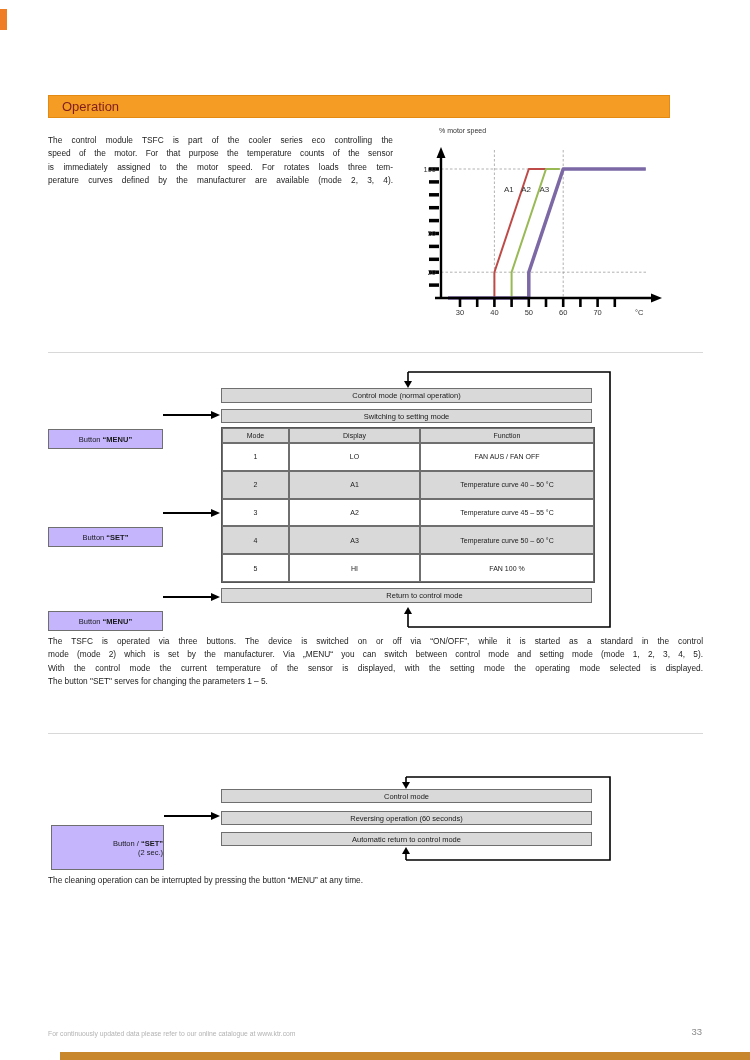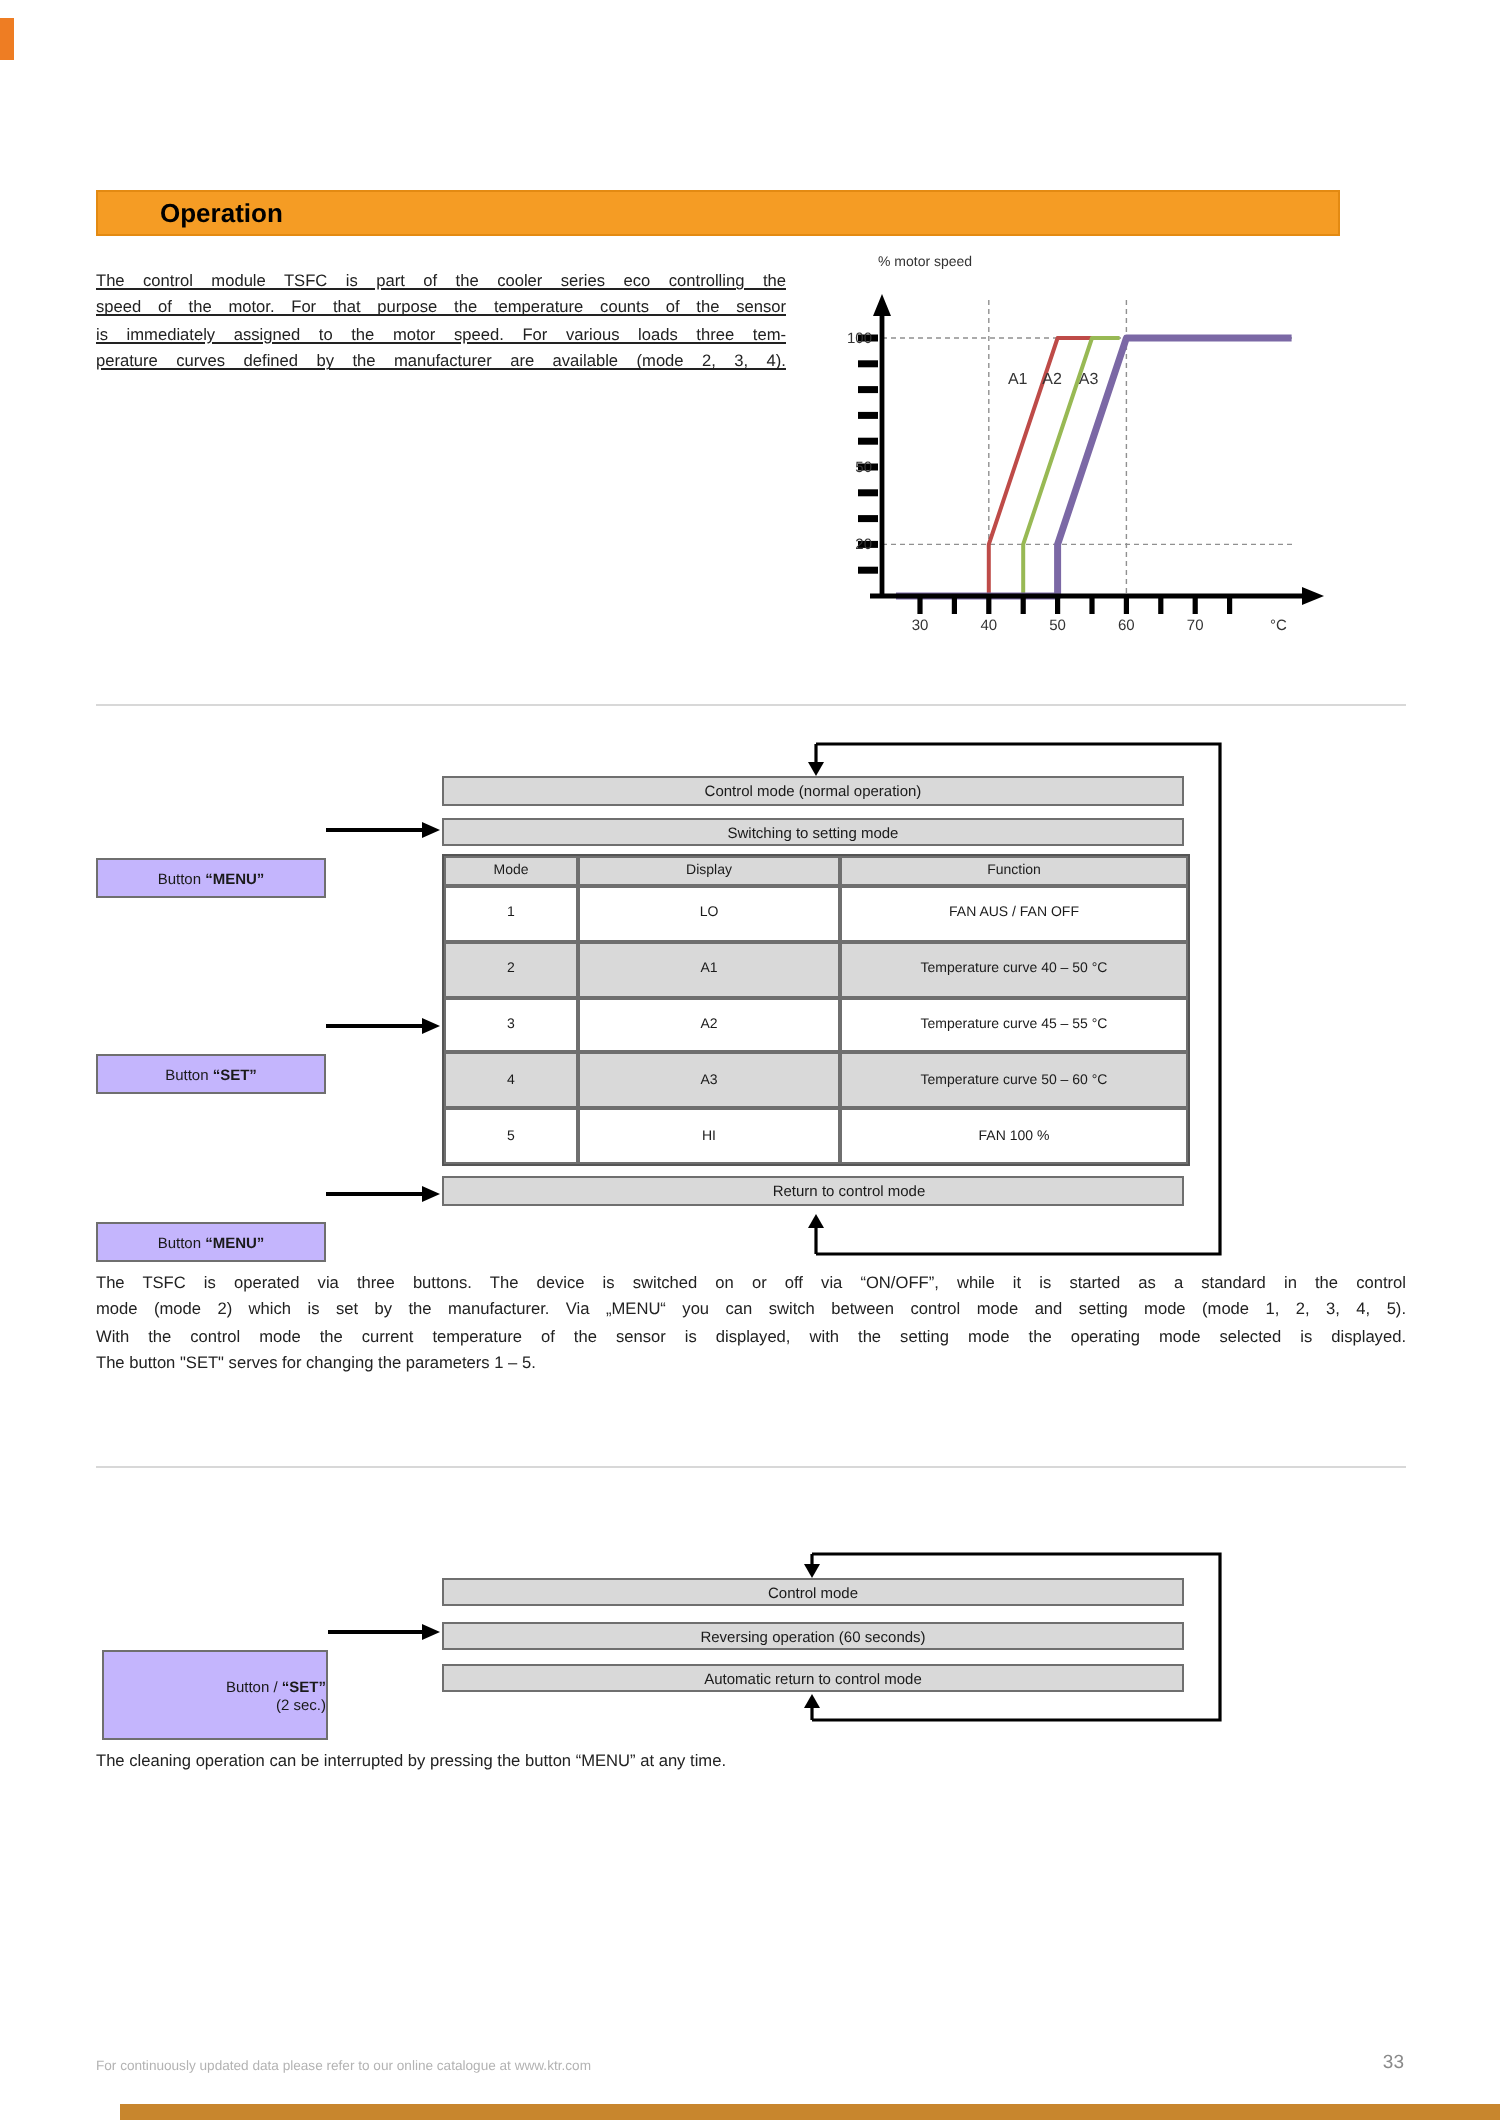--- a/index.html
+++ b/index.html
@@ -1,21 +1,21 @@
 <!DOCTYPE html>
 <html><head>
 <meta charset="utf-8">
 <style>
   html,body{margin:0;padding:0;background:#ffffff;}
   .page{position:relative;width:750px;height:1060px;background:#ffffff;overflow:hidden;
         font-family:"Liberation Sans",sans-serif;color:#1a1a1a;}
   .corner-mark{position:absolute;left:0;top:9px;width:7px;height:21px;background:#ee7d23;}
   .op-header{position:absolute;left:48px;top:95px;width:622px;height:23px;background:#f59c24;
              border:1px solid #e38a12;box-sizing:border-box;display:flex;align-items:center;
-             font-size:13px;font-weight:bold;color:#000000;padding-left:31px;}
+             font-size:13px;font-weight:normal;color:#7f1d1d;padding-left:13px;}
   .para{position:absolute;font-size:8.3px;line-height:13.4px;color:#222;}
   .jline{text-align:justify;text-align-last:justify;}
   .lline{text-align:left;}
   .sep{position:absolute;height:1px;background:#d8d8d8;left:48px;width:655px;}
   .bar{position:absolute;background:#d9d9d9;border:1px solid #6f6f6f;box-sizing:border-box;
        display:flex;align-items:center;justify-content:center;font-size:7.5px;color:#1a1a1a;}
   .btn{position:absolute;background:#c4b5fd;border:1px solid #6f6f6f;box-sizing:border-box;
        display:flex;align-items:center;justify-content:center;font-size:7.5px;color:#1a1a1a;
        flex-direction:column;text-align:center;margin-top:24px;}
   .mtable{position:absolute;left:221px;top:427px;width:374px;height:156px;border:1px solid #555;
@@ -37,24 +37,24 @@
 <body>
 
 <div class="page">
 
   <div class="corner-mark"></div>
 
   <div class="op-header">
     <span>Operation</span>
   </div>
 
-  <div class="para" style="left:48px;top:134px;width:345px;text-decoration:underline;">
+  <div class="para" style="left:48px;top:134px;width:345px;">
     <div class="jline">The control module TSFC is part of the cooler series eco controlling the</div>
     <div class="jline">speed of the motor. For that purpose the temperature counts of the sensor</div>
-    <div class="jline">is immediately assigned to the motor speed. For various loads three tem-</div>
+    <div class="jline">is immediately assigned to the motor speed. For rotates loads three tem-</div>
     <div class="jline">perature curves defined by the manufacturer are available (mode 2, 3, 4).</div>
   </div>
 
   <svg id="motor-chart" class="chart-svg" width="300" height="215" viewBox="0 0 300 215">
       <line x1="18" y1="152.2" x2="223" y2="152.2" stroke="#909090" stroke-width="0.7" stroke-dasharray="2.5,2"></line>
       <line x1="18" y1="49" x2="223" y2="49" stroke="#909090" stroke-width="0.7" stroke-dasharray="2.5,2"></line>
       <line x1="71.4" y1="30" x2="71.4" y2="178" stroke="#909090" stroke-width="0.7" stroke-dasharray="2.5,2"></line>
       <line x1="140.2" y1="30" x2="140.2" y2="178" stroke="#909090" stroke-width="0.7" stroke-dasharray="2.5,2"></line>
       <polyline points="71.4,178.0 71.4,152.2 105.8,49.0 123.0,49.0" fill="none" stroke="#be4b48" stroke-width="2" stroke-linejoin="round"></polyline>
       <polyline points="88.6,178.0 88.6,152.2 123.0,49.0 136.8,49.0" fill="none" stroke="#98b954" stroke-width="2" stroke-linejoin="round"></polyline>

